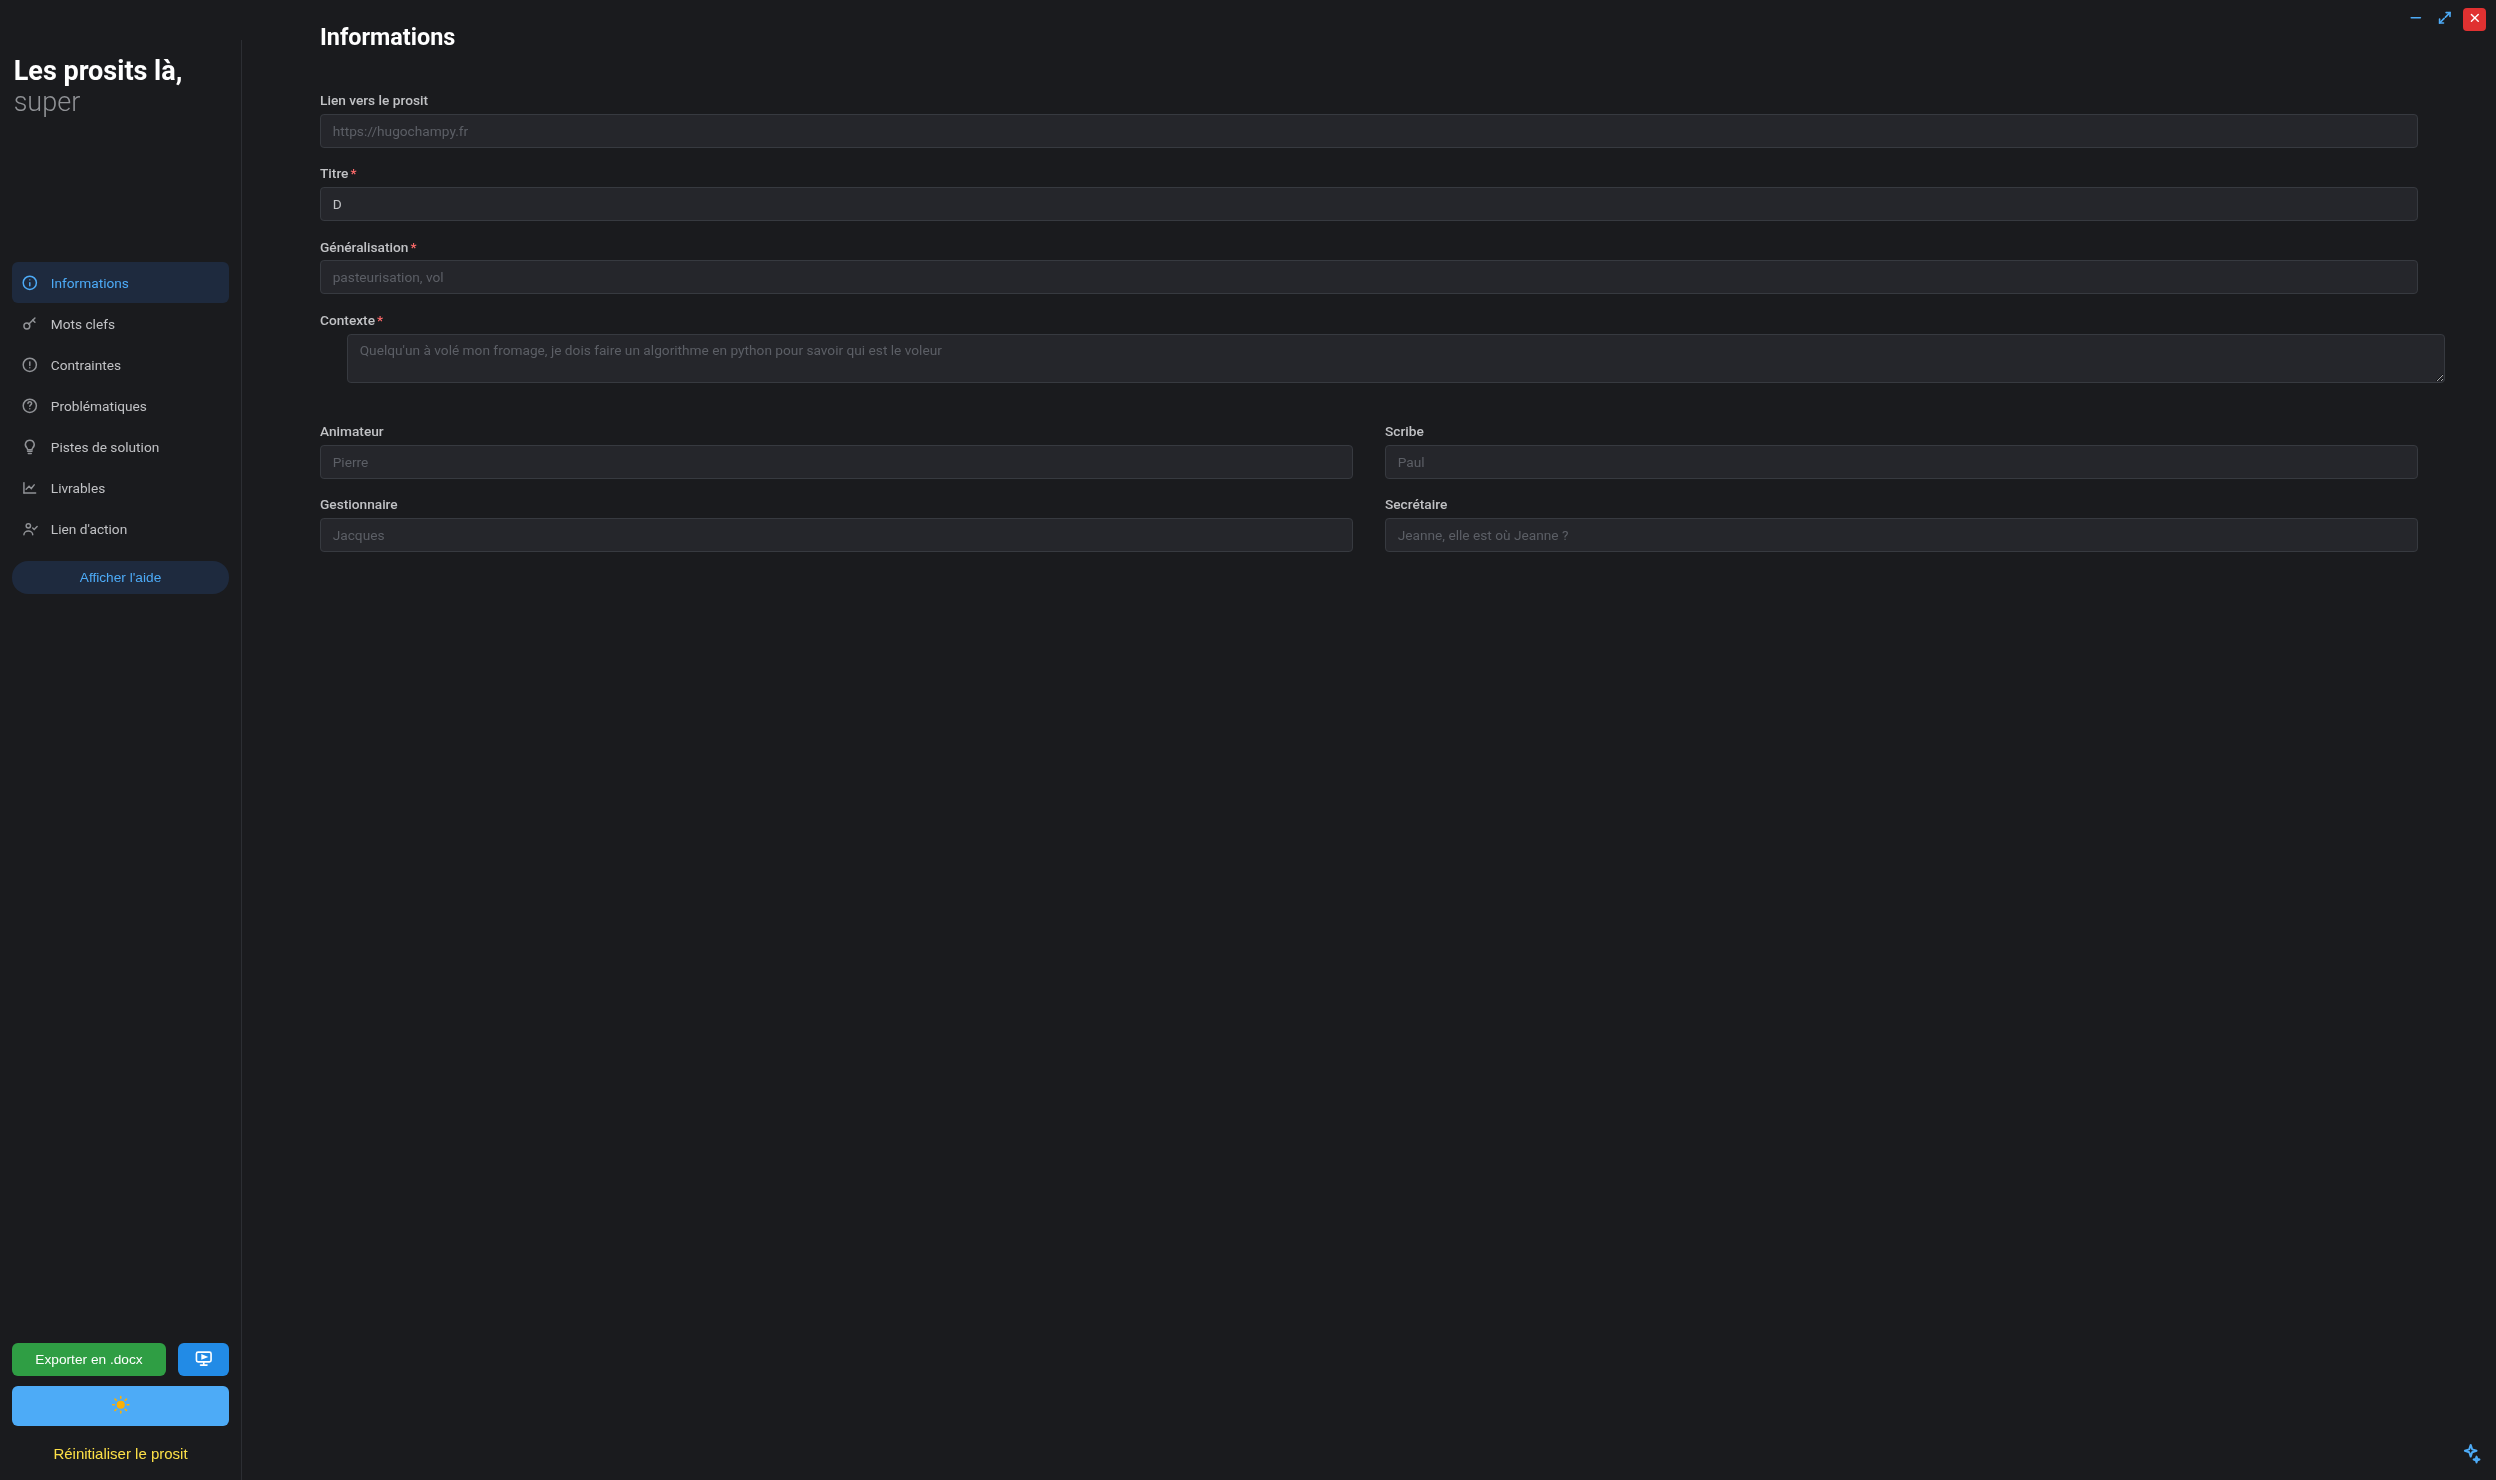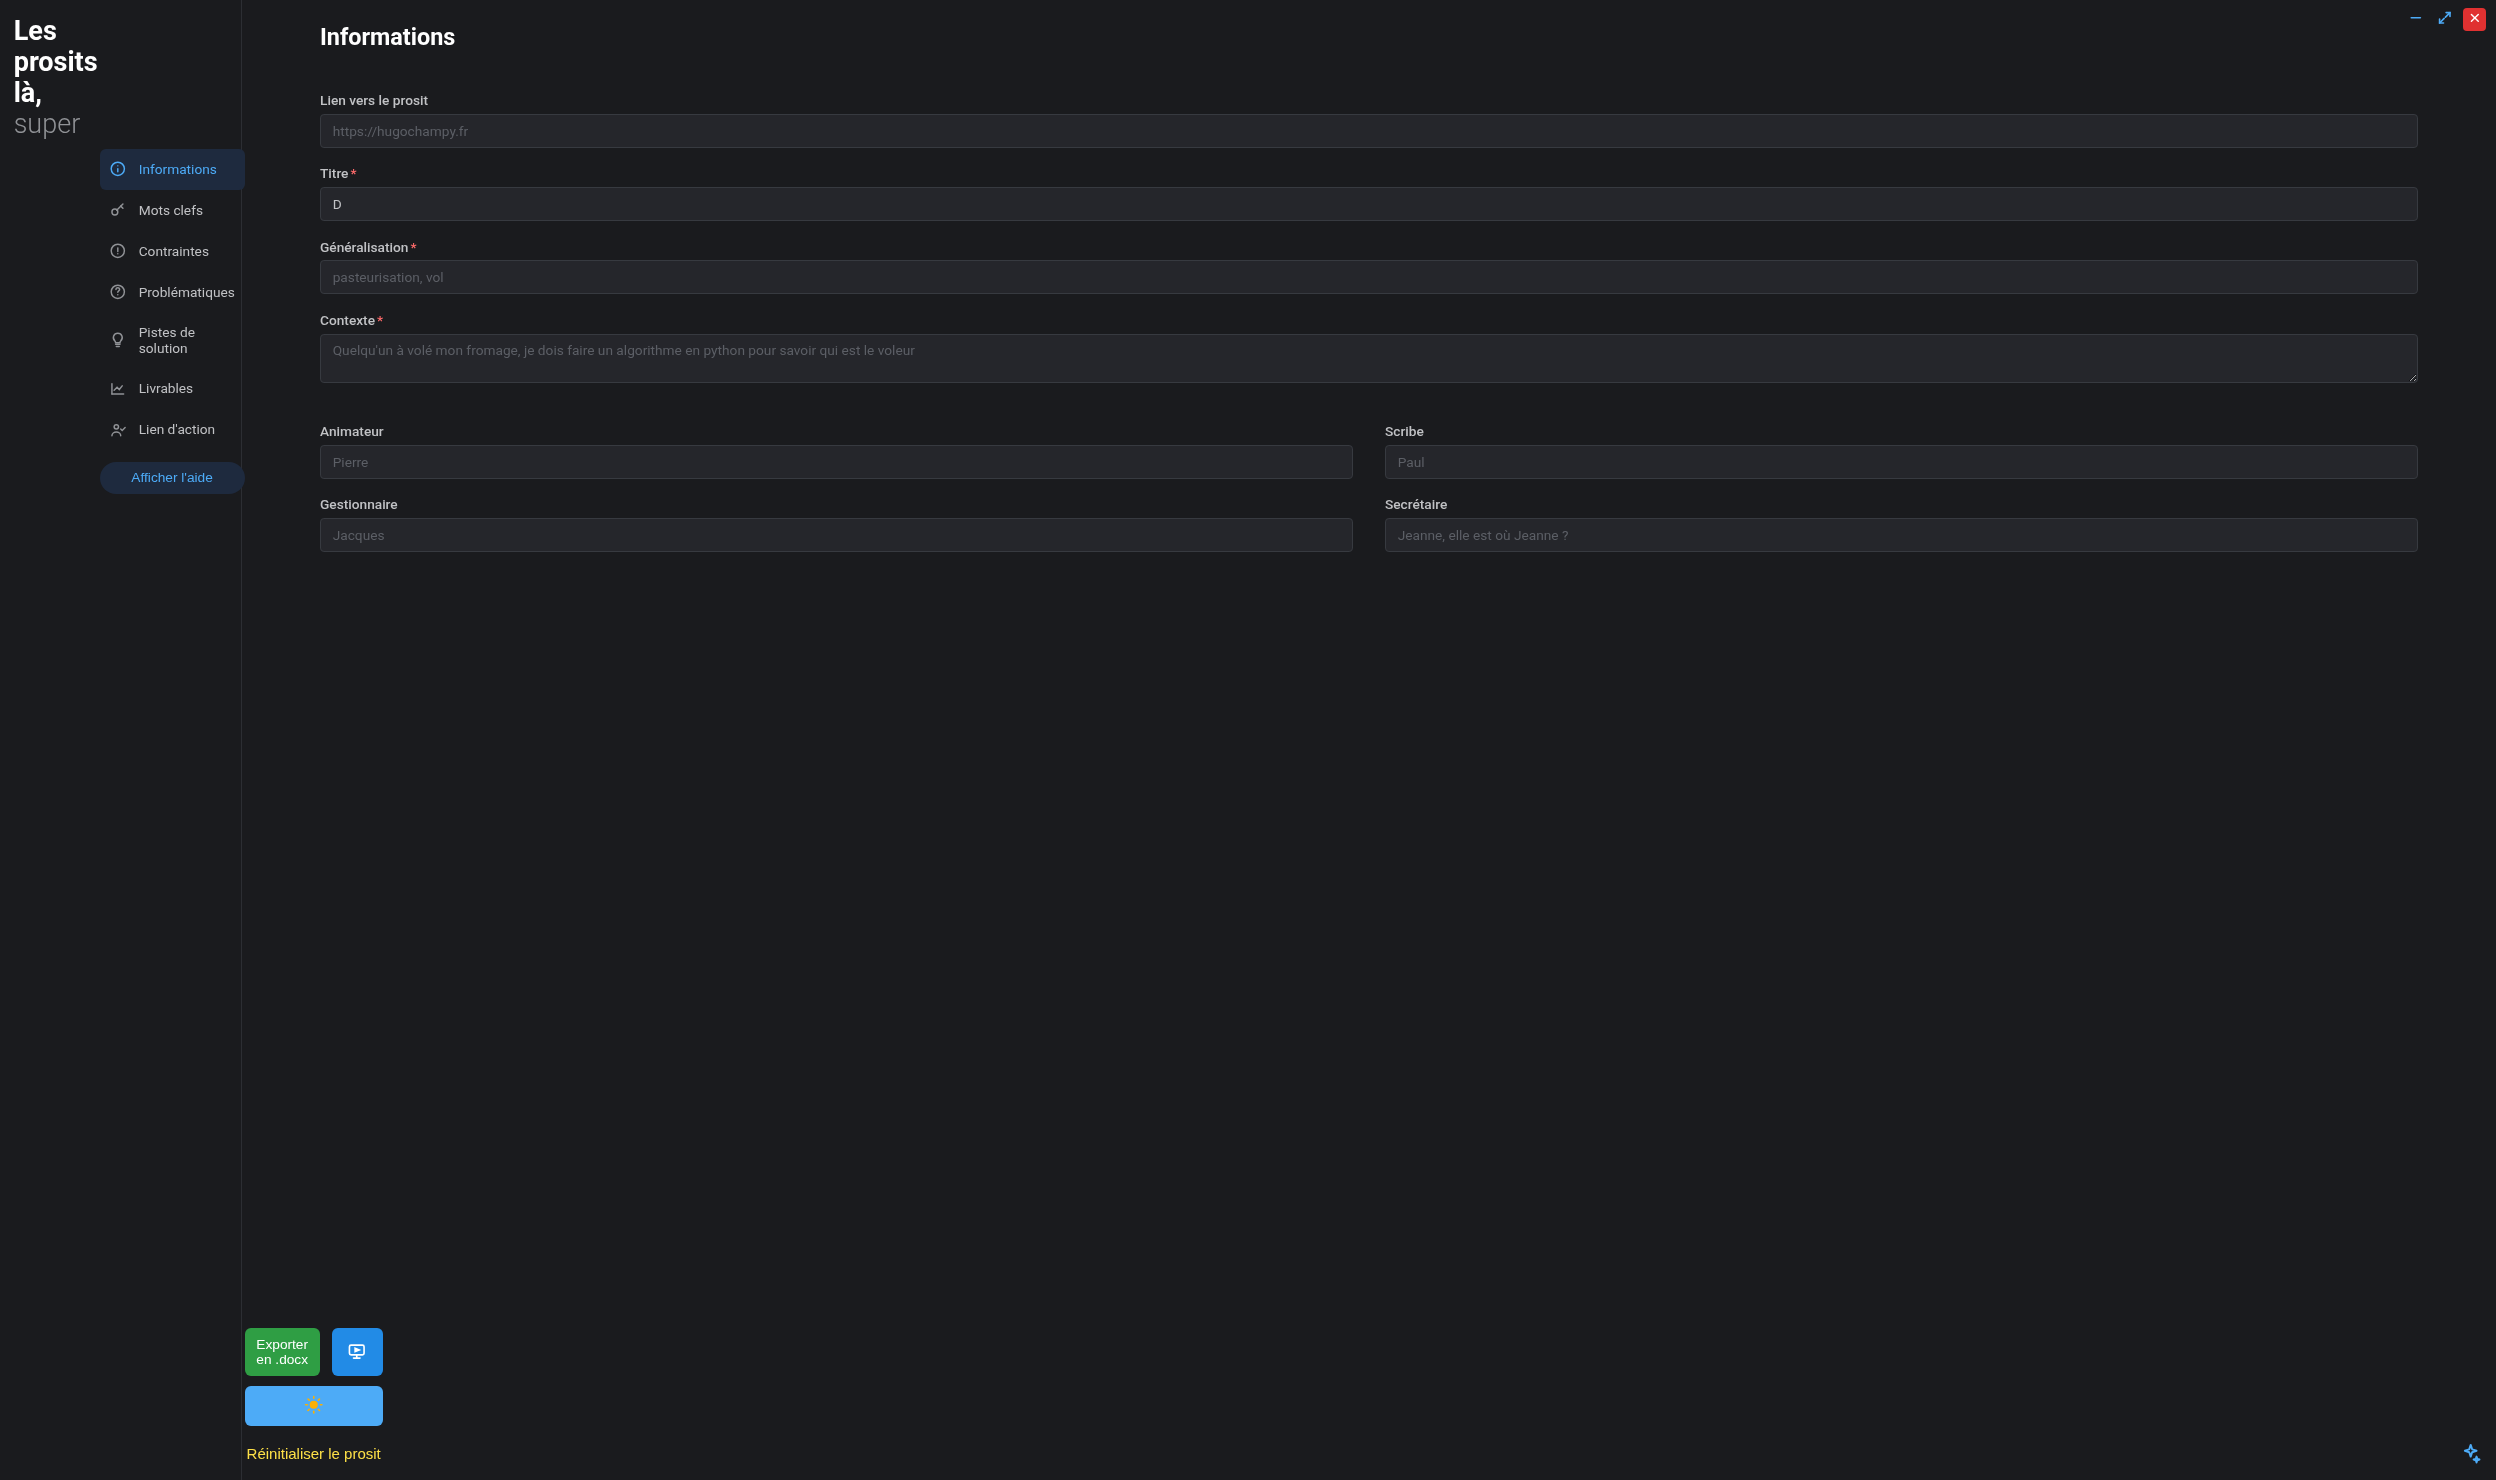--- a/index.html
+++ b/index.html
@@ -11,21 +11,23 @@
     font-size: 13.7px;
     overflow: hidden;
   }
   .app { display: flex; width: 100%; height: 100%; }
   
   .sidebar {
     width: 242px;
     background: #1a1b1e;
     border-right: 1px solid #2c2e33;
     display: flex;
+    flex-direction: column;
     padding: 11.7px;
+    margin-top: 40px;
   }
   .brand { padding: 3.9px 2px 7.8px 2px; }
   .brand-line1 { font-size: 27px; font-weight: 700; color: #ffffff; line-height: 1.15; }
   .brand-line2 { font-size: 27px; font-weight: 300; color: #909296; line-height: 1.15; }
   .nav { margin-top: 137px; display: flex; flex-direction: column; gap: 0; }
   .nav-item {
     display: flex; align-items: center; gap: 11.7px;
     padding: 11.7px 9.8px; border-radius: 5.9px;
     color: #c1c2c5; cursor: pointer; font-size: 13.7px;
   }
@@ -73,21 +75,21 @@
   .page-title { color: #fff; font-size: 23.4px; font-weight: 700; margin-bottom: 41px; }
   .form-group { margin-bottom: 17.6px; }
   .form-label { display: block; color: #c1c2c5; font-size: 13.7px; font-weight: 500; margin-bottom: 5.9px; }
   .req { color: #ff6b6b; margin-left: 2px; }
   .form-input, .form-textarea {
     width: 100%; background: #25262b; border: 1px solid #373a40;
     border-radius: 3.9px; color: #c1c2c5; font-size: 13.7px;
     padding: 7.8px 11.7px; font-family: inherit;
   }
   .form-input::placeholder, .form-textarea::placeholder { color: #5c5f66; }
-  .form-textarea { resize: vertical; min-height: 47px; }
+  .form-textarea { resize: vertical; min-height: 47px; margin-left: 27px; }
   .form-row { display: flex; gap: 32px; }
   .form-row .form-group { flex: 1; }
   .sparkle-fab {
     position: absolute; bottom: 11.7px; right: 11.7px; cursor: pointer;
     width: 27px; height: 27px; display: flex; align-items: center; justify-content: center;
   }
 </style>
 </head>
 <body>
 

